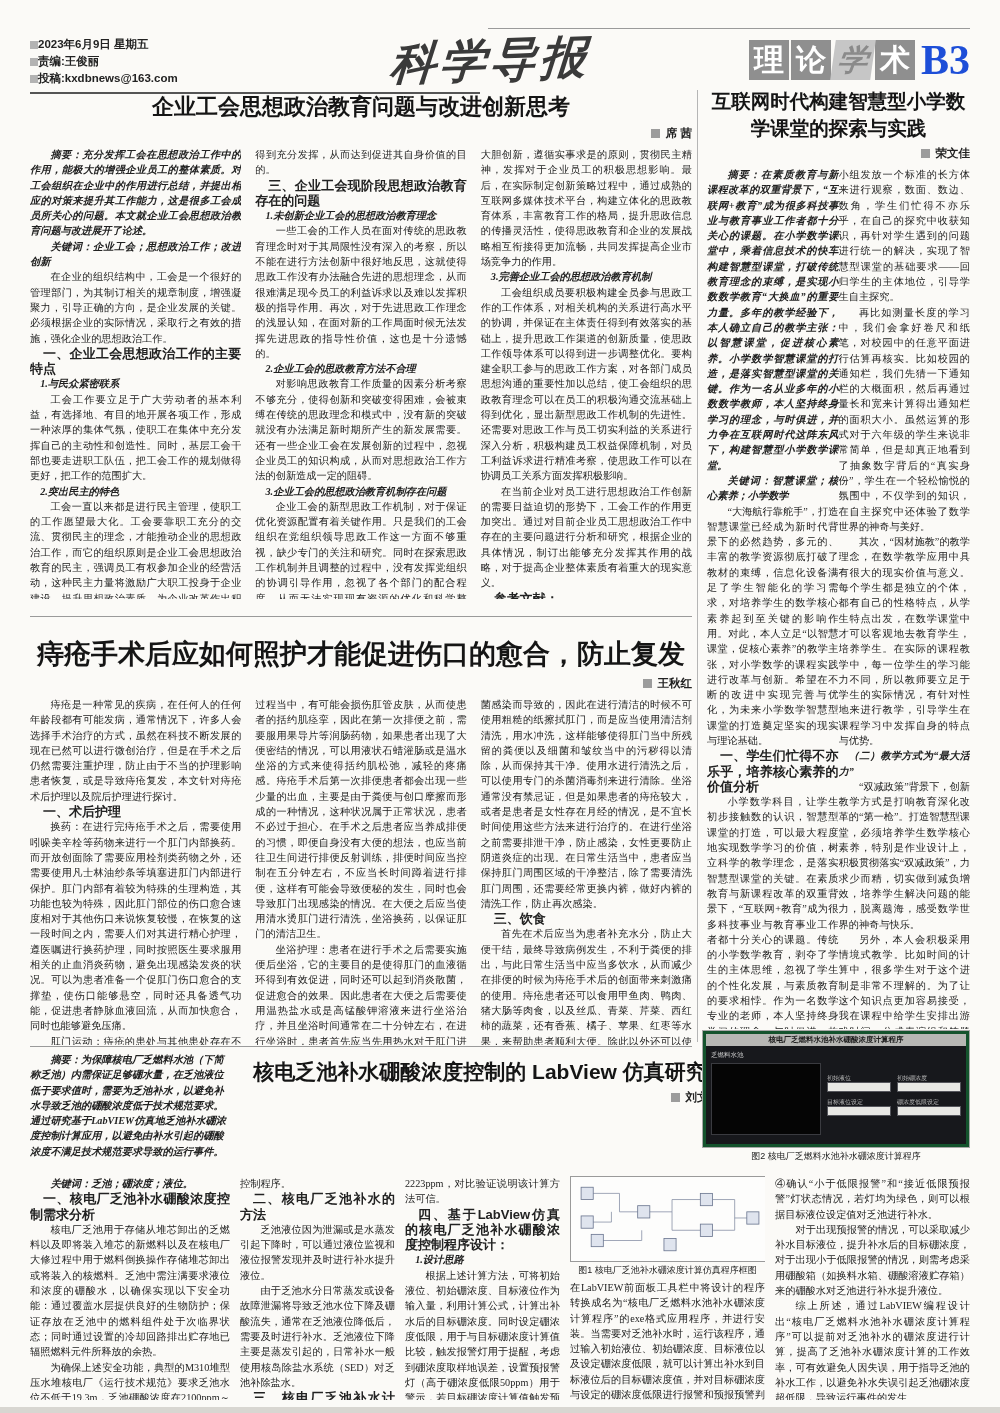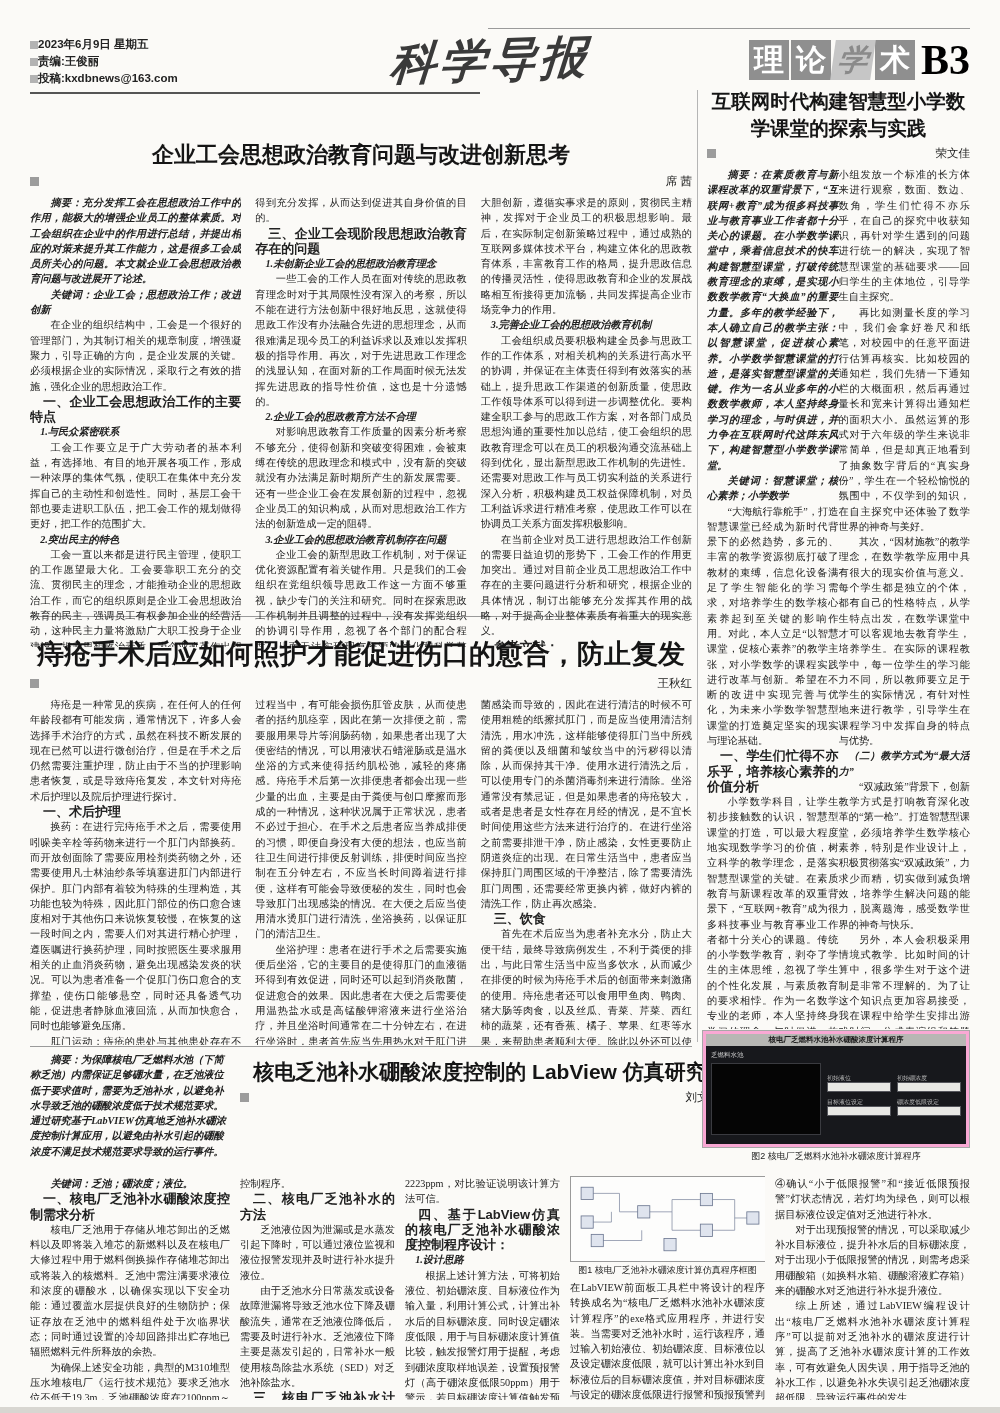--- a/index.html
+++ b/index.html
@@ -10,40 +10,40 @@
   .meta{position:absolute;left:30px;top:36px;width:450px;font-family:"Liberation Sans",sans-serif;
         font-size:11.5px;font-weight:bold;line-height:17px;border-bottom:2px solid #555;padding-bottom:5px;}
   .meta-line{display:flex;align-items:center;gap:0;}
   .sq{display:inline-block;width:8px;height:8px;background:#b3b3b3;flex:none;}
   .masthead{position:absolute;left:310px;top:30px;width:360px;text-align:center;font-size:46px;font-weight:bold;
         font-style:italic;letter-spacing:4px;color:#3a3a3a;transform:rotate(-2deg) skewX(-6deg);}
   .section-badge{position:absolute;right:30px;top:36px;display:flex;align-items:center;gap:2px;}
   .sec-box{width:40px;height:40px;background:#8f8f8f;color:#fff;font-family:"Liberation Sans",sans-serif;
         font-weight:bold;font-size:30px;line-height:40px;text-align:center;}
   .sec-box.alt{background:#c6c6c6;color:#8a8a8a;font-style:italic;transform:skewX(-8deg);}
-  .page-no{font-family:"Liberation Serif",serif;font-weight:bold;font-size:42px;color:#000000;margin-left:4px;}
+  .page-no{font-family:"Liberation Serif",serif;font-weight:bold;font-size:42px;color:#1d4ed8;margin-left:4px;}
   
   .vrule{position:absolute;left:697px;top:90px;width:1px;height:952px;background:#b5b5b5;}
   .hrule1{position:absolute;left:30px;top:616px;width:662px;height:1px;background:#9a9a9a;}
   .hrule2{position:absolute;left:30px;top:1046px;width:662px;height:1px;background:#9a9a9a;}
   .bottom-band{position:absolute;left:0;bottom:0;width:100%;height:6px;background:#d8d6d1;}
   
   .a-title{font-family:"Liberation Sans",sans-serif;font-weight:bold;text-align:center;color:#151515;}
-  .byline{display:flex;justify-content:space-between;align-items:center;gap:6px;font-family:"Liberation Sans",sans-serif;
-        font-weight:normal;font-size:11.5px;margin:4px 0 6px 0;}
+  .byline{display:flex;justify-content:flex-end;align-items:center;gap:6px;font-family:"Liberation Sans",sans-serif;
+        font-weight:bold;font-size:11.5px;margin:4px 0 6px 0;}
   .byline .sq{width:9px;height:9px;background:#9c9c9c;}
   .cols{display:flex;}
   .col{overflow:hidden;text-align:justify;}
   .para{margin:0;font-size:10.2px;line-height:15.3px;text-indent:2em;}
   .cont{text-indent:0;}
   .h-sec{font-family:"Liberation Sans",sans-serif;font-weight:bold;text-indent:1em;font-size:13px;}
   .h-sub{font-weight:bold;font-style:italic;text-indent:1em;}
   .lead{font-weight:bold;font-style:italic;}
   
-  .art1{position:absolute;left:30px;top:92px;width:662px;height:520px;margin-top:48px;}
+  .art1{position:absolute;left:30px;top:92px;width:662px;height:520px;}
   .art1 .a-title{font-size:22px;}
   .art1 .cols{gap:14px;height:452px;}
   .art1 .col{flex:1;}
   
   .art2{position:absolute;left:707px;top:88px;width:263px;height:950px;}
   .art2 .a-title{font-size:19.5px;line-height:27px;}
   .art2 .cols{height:862px;}
   .art2 .col{flex:1;}
   
   .art3{position:absolute;left:30px;top:636px;width:662px;height:418px;}
@@ -56,21 +56,21 @@
   .art4-head{position:absolute;left:210px;top:6px;width:480px;text-align:center;}
   .art4 .a-title{font-size:21px;}
   .art4-body{position:absolute;left:0;top:124px;width:940px;height:224px;display:flex;gap:10px;}
   .c-a{width:200px;} .c-b{width:155px;} .c-c{width:155px;} .c-d{width:195px;} .c-e{width:195px;}
   
   .fig1-box{width:100%;height:84px;border:1px solid #9a9a9a;background:#fdfdfc;margin-bottom:2px;}
   .fig-cap{font-family:"Liberation Sans",sans-serif;font-weight:normal;font-size:9px;text-align:center;
         line-height:12px;margin:2px 0 4px 0;}
   
   .fig2{position:absolute;right:0;top:-22px;width:268px;}
-  .fig2-frame{border:1px solid #a8a8a8;background:#f9a8d4;padding:3px;}
+  .fig2-frame{border:1px solid #a8a8a8;background:#14532d;padding:3px;}
   .fig2-titlebar{background:#b7b7b4;color:#1c1c1c;font-family:"Liberation Sans",sans-serif;font-weight:bold;
         font-size:7.5px;text-align:center;line-height:12px;white-space:nowrap;overflow:hidden;}
   .fig2-body{background:#17181c;height:88px;display:flex;padding:5px;gap:6px;}
   .fig2-pool-label{color:#c9c9c9;font-size:6.5px;font-family:"Liberation Sans",sans-serif;}
   .fig2-gauge{width:108px;height:70px;background:#050505;border:1px solid #3a3b40;margin-top:3px;}
   .fig2-fields{flex:1;display:grid;grid-template-columns:1fr 1fr;gap:6px 6px;align-content:center;}
   .f2field label{display:block;color:#b9b9b9;font-size:6px;font-family:"Liberation Sans",sans-serif;line-height:8px;}
   .f2field .box{height:8px;background:#e8e8e4;border:1px solid #55565c;}
 </style>
 </head>

